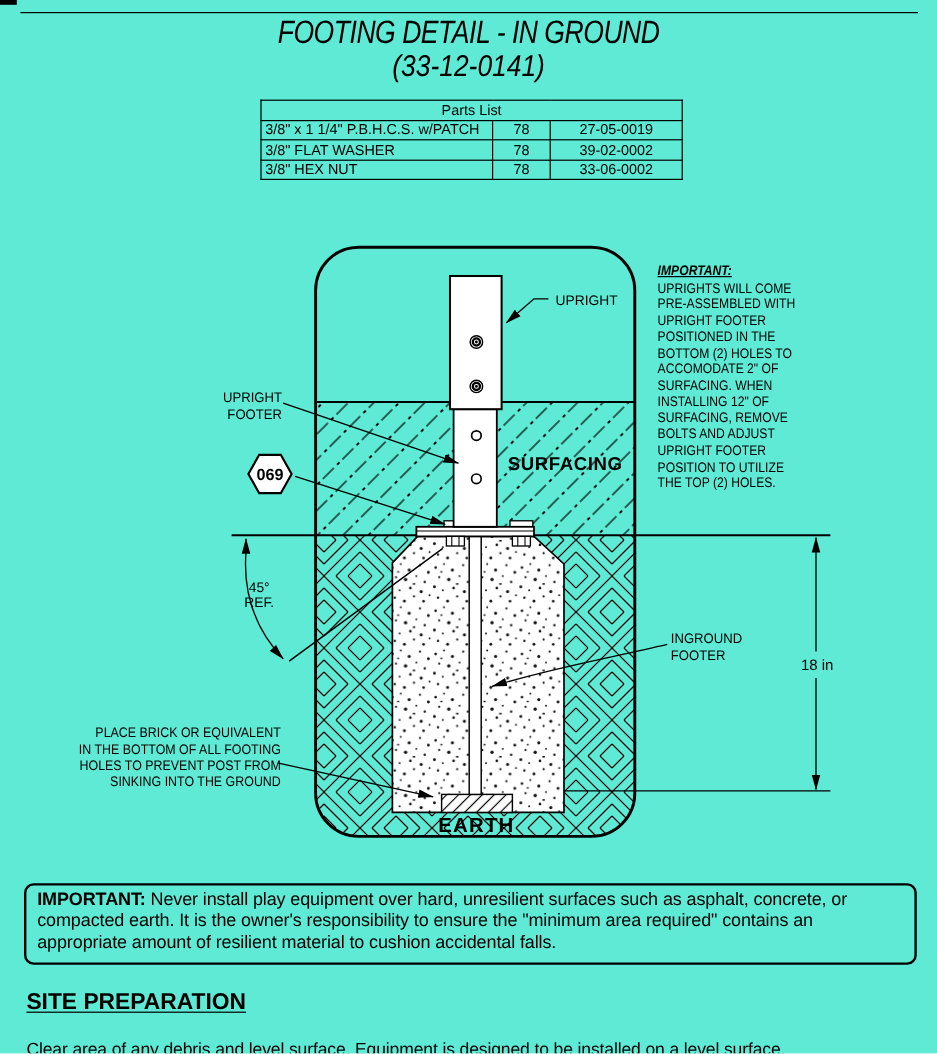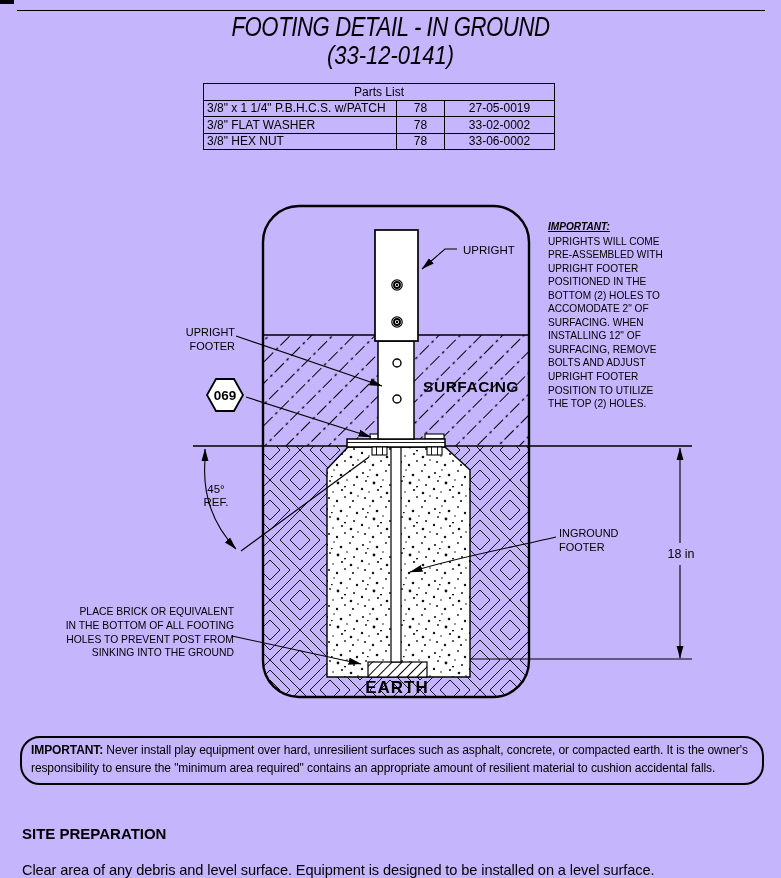--- a/index.html
+++ b/index.html
@@ -1,25 +1,25 @@
 <!DOCTYPE html>
 <html><head>
 <meta charset="utf-8">
 <style>
   html,body{margin:0;padding:0;background:#fff;}
-  .page{position:relative;width:781px;height:878px;background:#c4b5fd;overflow:hidden;
+  .page{position:relative;width:781px;height:878px;background:#5eead4;overflow:hidden;
         font-family:"Liberation Sans",sans-serif;color:#000;}
   .corner-mark{position:absolute;left:0;top:0;width:14px;height:4px;background:#000;}
   .top-rule{position:absolute;left:17px;top:10px;width:748px;height:0;border-top:1.5px solid #000;}
   .title{position:absolute;left:0;right:0;top:14px;text-align:center;font-style:italic;line-height:1.0;}
   .title .t1{font-size:27px;letter-spacing:-0.5px;transform:scaleX(0.82);transform-origin:center top;}
   .title .t2{font-size:25px;margin-top:2px;transform:scaleX(0.88);transform-origin:center top;}
 
   
-  .parts{position:absolute;left:203px;top:83px;border-collapse:collapse;table-layout:fixed;width:351px;padding-left:24px;}
+  .parts{position:absolute;left:217px;top:83px;border-collapse:collapse;table-layout:fixed;width:351px;padding-left:24px;}
   .parts th,.parts td{border:1.5px solid #000;font-size:12px;font-weight:400;height:15.5px;
         padding:0 3px;text-align:center;white-space:nowrap;overflow:hidden;}
   .parts td.desc{text-align:left;}
 
   
   .diagram-svg{position:absolute;left:0;top:200px;width:781px;height:540px;}
 
   
   .note-right{position:absolute;left:548px;top:220px;width:178px;font-size:11.5px;line-height:13.55px;
         transform:scaleX(0.88);transform-origin:left top;}
@@ -27,26 +27,26 @@
 
   
   .uf-label{position:absolute;left:150px;top:326px;width:85px;text-align:right;font-size:11.5px;
         line-height:13.8px;transform:scaleX(0.95);transform-origin:right top;}
   .ig-label{position:absolute;left:559px;top:527px;font-size:11.5px;line-height:13.8px;
         transform:scaleX(0.95);transform-origin:left top;}
   .brick-note{position:absolute;left:40px;top:605px;width:194px;text-align:right;font-size:11.5px;
         line-height:13.8px;transform:scaleX(0.9);transform-origin:right top;}
 
   
-  .imp-box{position:absolute;left:20px;top:736px;width:723px;border:2.5px solid #000;border-radius:20px;
-        padding:3px 8px 6px 9px;font-size:12px;line-height:18.2px;letter-spacing:-0.1px;}
+  .imp-box{position:absolute;left:20px;top:736px;width:723px;border:2.5px solid #000;border-radius:8px;
+        padding:3px 8px 6px 9px;font-size:15px;line-height:18.2px;letter-spacing:-0.1px;}
   .imp-box b{font-weight:700;}
 
   .siteprep{position:absolute;left:22px;top:825px;width:745px;}
-  .siteprep .sp-h{font-size:15px;font-weight:700;text-underline-offset:2px;}
+  .siteprep .sp-h{font-size:19px;font-weight:700;text-decoration:underline;text-underline-offset:2px;}
   .siteprep .sp-t{font-size:14.6px;margin-top:20px;letter-spacing:-0.1px;}
 
   svg text{font-family:"Liberation Sans",sans-serif;}
 </style>
 </head>
 <body>
 
 <div class="page">
 
   <div class="corner-mark"></div>
@@ -70,21 +70,21 @@
     </thead>
     <tbody>
         <tr>
         <td class="desc">3/8" x 1 1/4" P.B.H.C.S. w/PATCH</td>
         <td>78</td>
         <td>27-05-0019</td>
       </tr>
         <tr>
         <td class="desc">3/8" FLAT WASHER</td>
         <td>78</td>
-        <td>33-02-0002</td>
+        <td>39-02-0002</td>
       </tr>
         <tr>
         <td class="desc">3/8" HEX NUT</td>
         <td>78</td>
         <td>33-06-0002</td>
       </tr>
       </tbody>
   </table>
 
   <svg class="diagram-svg" viewBox="0 200 781 540">

